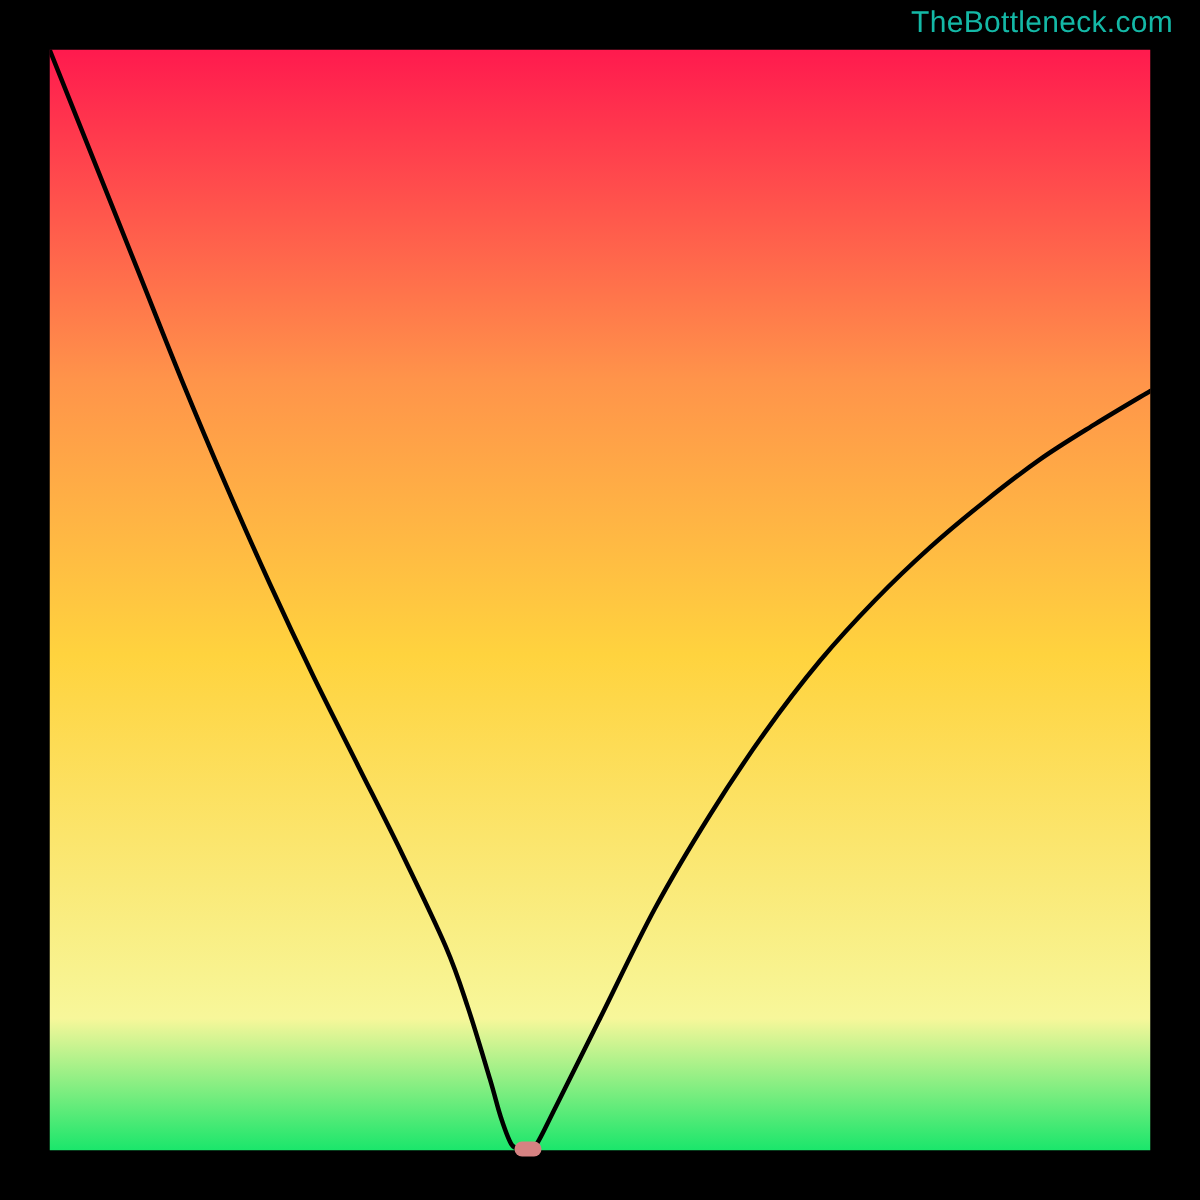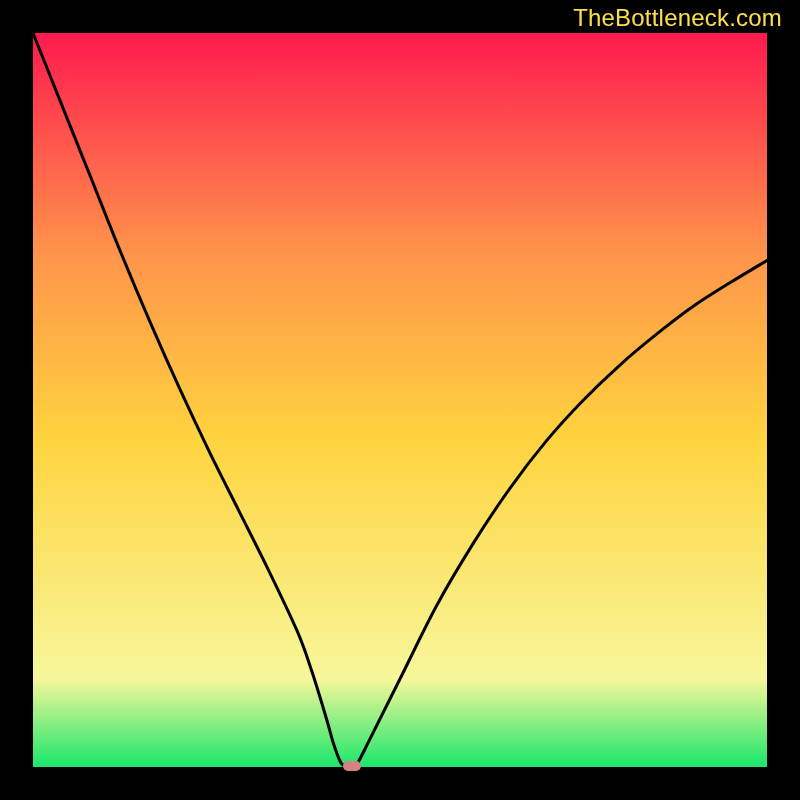--- a/index.html
+++ b/index.html
@@ -15,23 +15,23 @@
     position: relative;
     width: 800px;
     height: 800px;
     background: #000000;
     box-sizing: border-box;
   }
   .watermark {
     position: absolute;
     top: 4px;
     right: 18px;
-    font-size: 24px;
+    font-size: 20px;
     font-weight: 500;
-    color: #fde047;
+    color: #14b8a6;
     letter-spacing: 0.2px;
     z-index: 10;
   }
   .plot-area {
     position: absolute;
     left: 33px;
     top: 33px;
     width: 734px;
     height: 734px;
     box-sizing: border-box;

